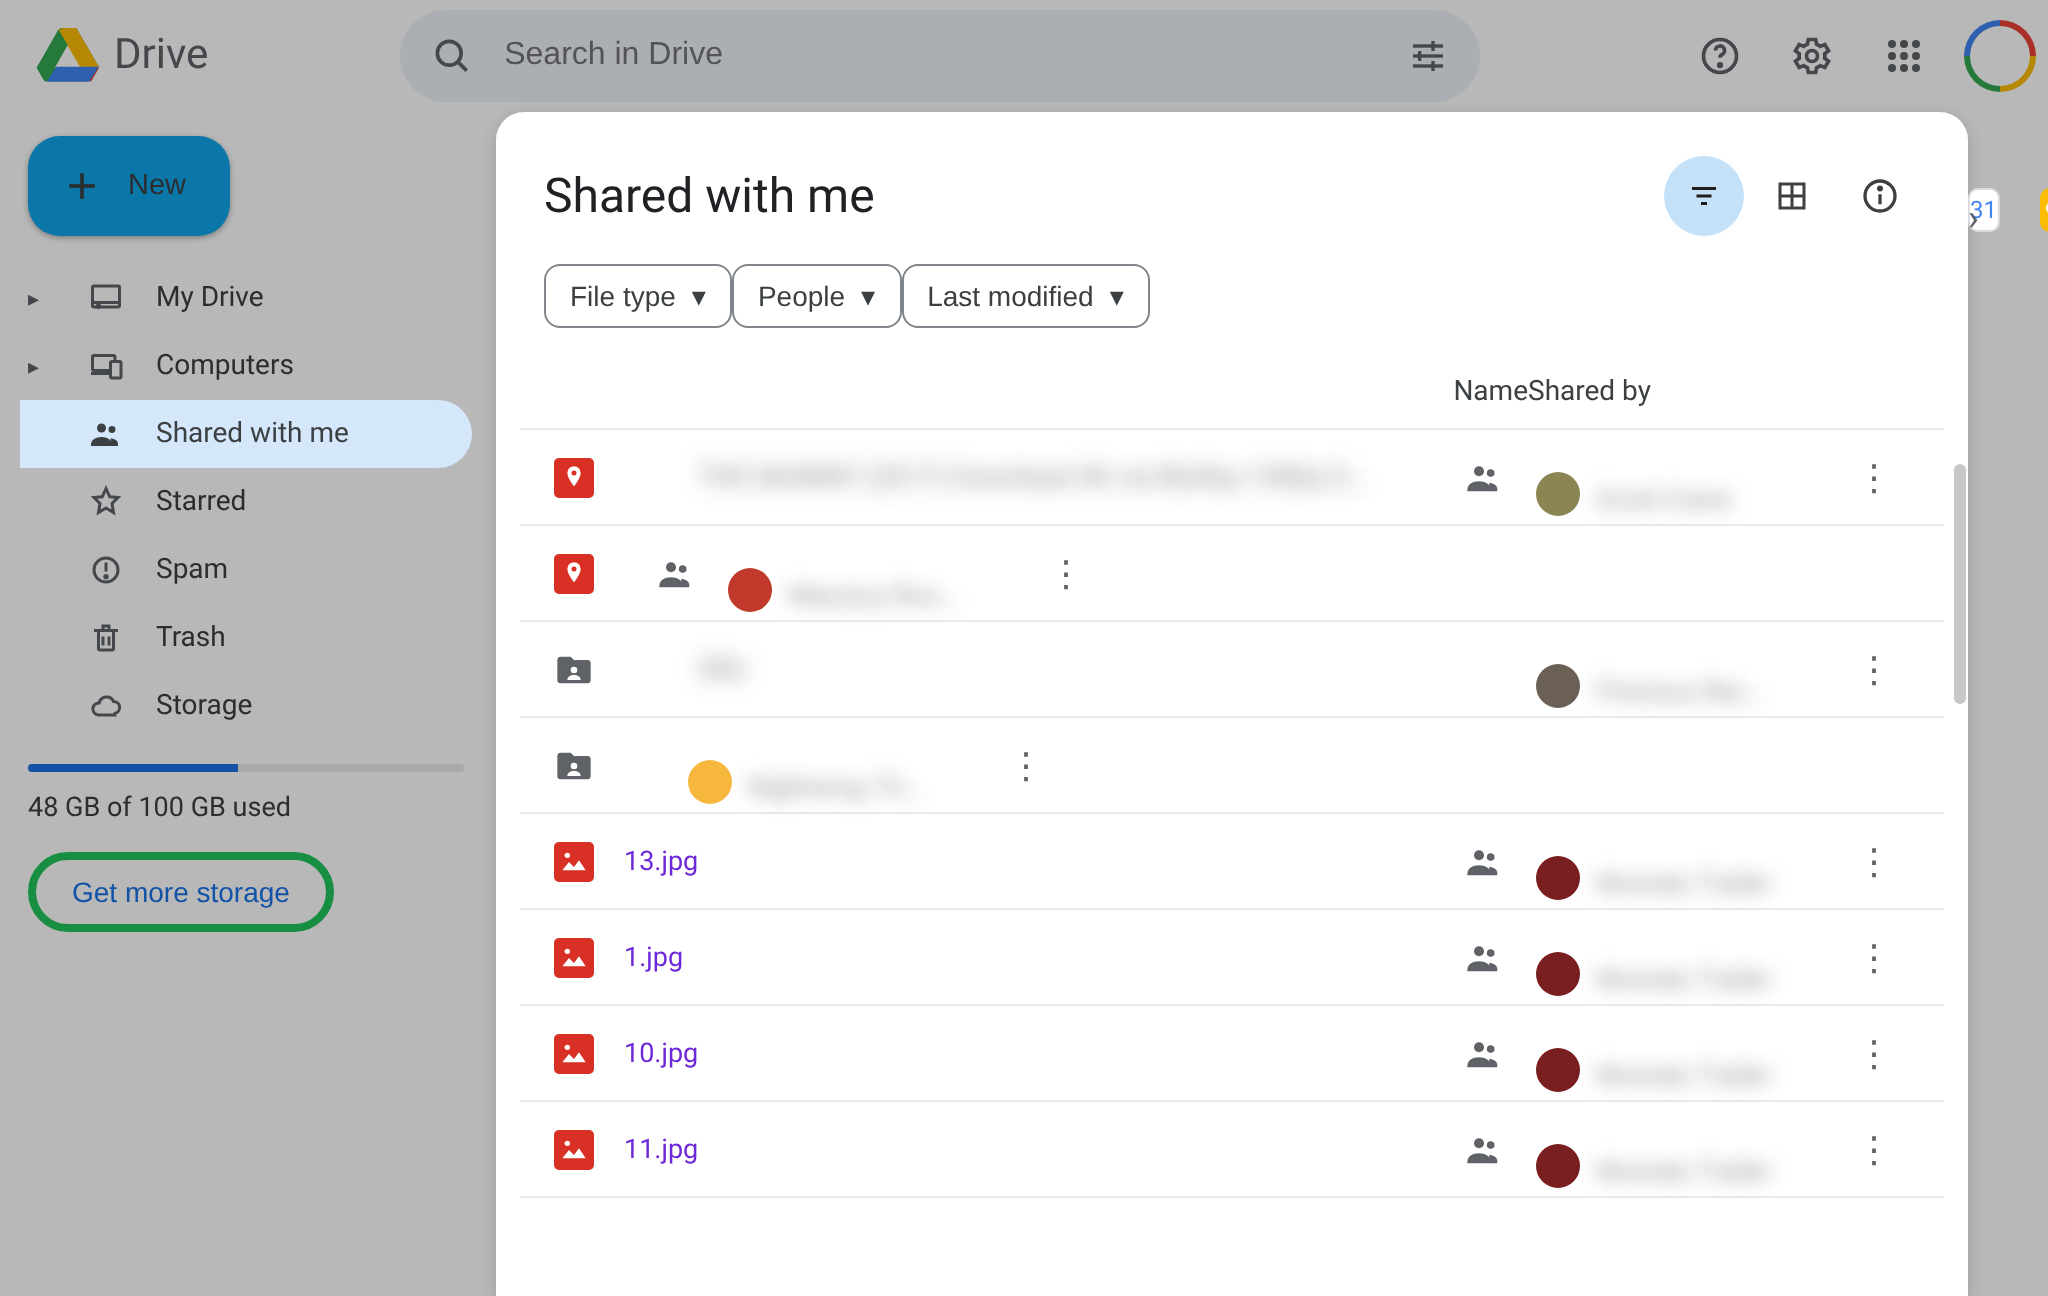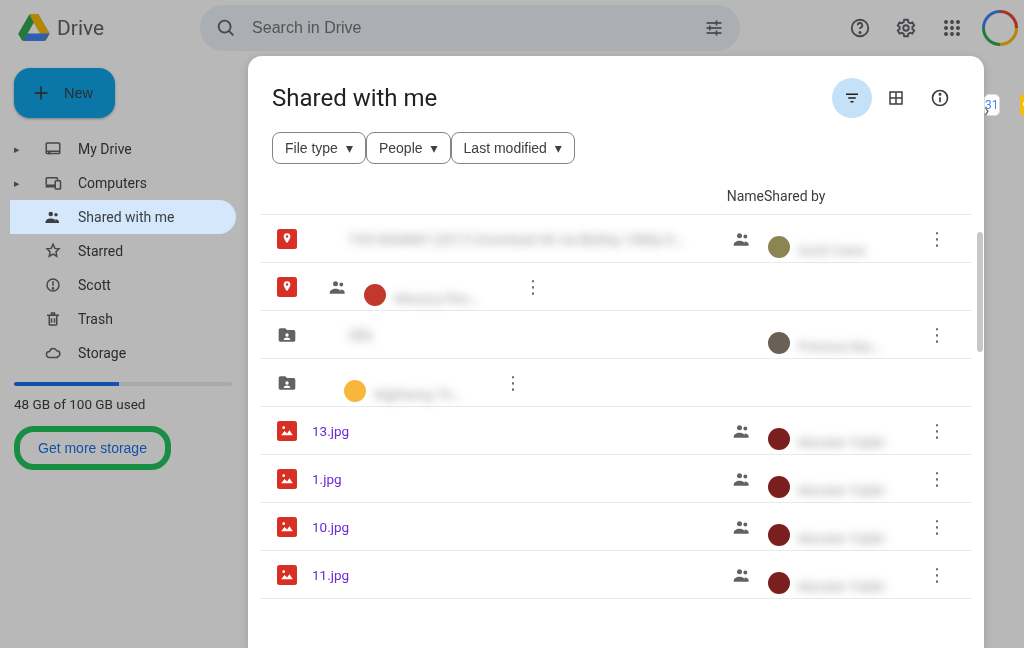--- a/index.html
+++ b/index.html
@@ -25,21 +25,21 @@
   .new-btn { display: inline-flex; align-items: center; gap: 12px; background: #0ea5e9; border: none; border-radius: 16px; box-shadow: 0 1px 3px rgba(60,64,67,.3), 0 1px 2px rgba(60,64,67,.15); padding: 14px 22px 14px 16px; font-size: 14.5px; color: #3c4043; width: max-content; margin: 4px 0 14px 4px; cursor: pointer; }
   .nav { display: flex; flex-direction: column; gap: 0; }
   .nav-row { display: flex; align-items: center; gap: 14px; height: 34px; padding: 0 10px 0 4px; border-radius: 0 17px 17px 0; font-size: 14px; color: #3c4043; cursor: pointer; }
   .nav-row .exp { width: 14px; color: #5f6368; font-size: 11px; }
   .nav-row .ic { width: 22px; display:flex; align-items:center; justify-content:center; color:#5f6368; }
   .nav-row.active { background: #d5e7fb; position: relative; z-index: 50; }
   .storage { margin-top: 6px; padding: 0 4px; }
   .meter { height: 4px; background: #e8eaed; border-radius: 2px; margin: 6px 0 10px; overflow: hidden; }
   .meter .fill { height: 100%; background: #1a73e8; width: 48%; }
   .storage-txt { font-size: 13.5px; color: #3c4043; }
-  .more-storage { margin-top: 14px; border: 6px solid #22c55e; border-radius: 20px; padding: 8px 18px; background: transparent; color: #1a73e8; font-size: 14px; cursor: pointer; width: max-content; }
+  .more-storage { margin-top: 14px; border: 4px solid #22c55e; border-radius: 20px; padding: 8px 18px; background: transparent; color: #1a73e8; font-size: 14px; cursor: pointer; width: max-content; }
   
   .panel { position: absolute; left: 248px; top: 56px; right: 40px; bottom: 0; background: #fff; border-radius: 14px 14px 0 0; z-index: 30; box-shadow: 0 2px 8px rgba(0,0,0,.15); display: flex; flex-direction: column; overflow: hidden; }
   .panel-hd { display: flex; align-items: center; justify-content: space-between; padding: 22px 24px 10px 24px; }
   .panel-title { font-size: 24px; font-weight: 400; color: #202124; }
   .panel-actions { display: flex; align-items: center; gap: 4px; }
   .chip-tune { background: #c4e1f7; border-radius: 50%; }
   .filters { display: flex; padding: 4px 24px 14px; }
   .filter-chip { display: flex; align-items: center; gap: 8px; border: 1px solid #80868b; border-radius: 8px; padding: 7px 12px; font-size: 14px; color: #3c4043; background: #fff; cursor: pointer; }
   .table-head { display: flex; padding: 10px 28px; font-size: 14px; color: #3c4043; border-bottom: 1px solid #e8eaed; margin: 0 12px; }
   .col-name { flex: 1; text-align: right; }
@@ -203,21 +203,21 @@
           </div>
       <div class="nav-row">
             <span class="exp"></span>
             <span class="ic">
               <svg width="18" height="18" viewBox="0 0 24 24" fill="none" stroke="#5f6368" stroke-width="2">
                 <circle cx="12" cy="12" r="8"></circle>
                 <line x1="12" y1="7" x2="12" y2="13"></line>
                 <circle cx="12" cy="16.5" r="0.8" fill="#5f6368"></circle>
               </svg>
             </span>
-            <span>Scott</span>
+            <span>Spam</span>
           </div>
       <div class="nav-row">
             <span class="exp"></span>
             <span class="ic">
               <svg width="18" height="18" viewBox="0 0 24 24" fill="none" stroke="#5f6368" stroke-width="2">
                 <path d="M4 7h16"></path>
                 <path d="M7 7v12a1 1 0 0 0 1 1h8a1 1 0 0 0 1-1V7"></path>
                 <path d="M10 4h4v3h-4z"></path>
                 <line x1="10" y1="11" x2="10" y2="17"></line>
                 <line x1="14" y1="11" x2="14" y2="17"></line>

